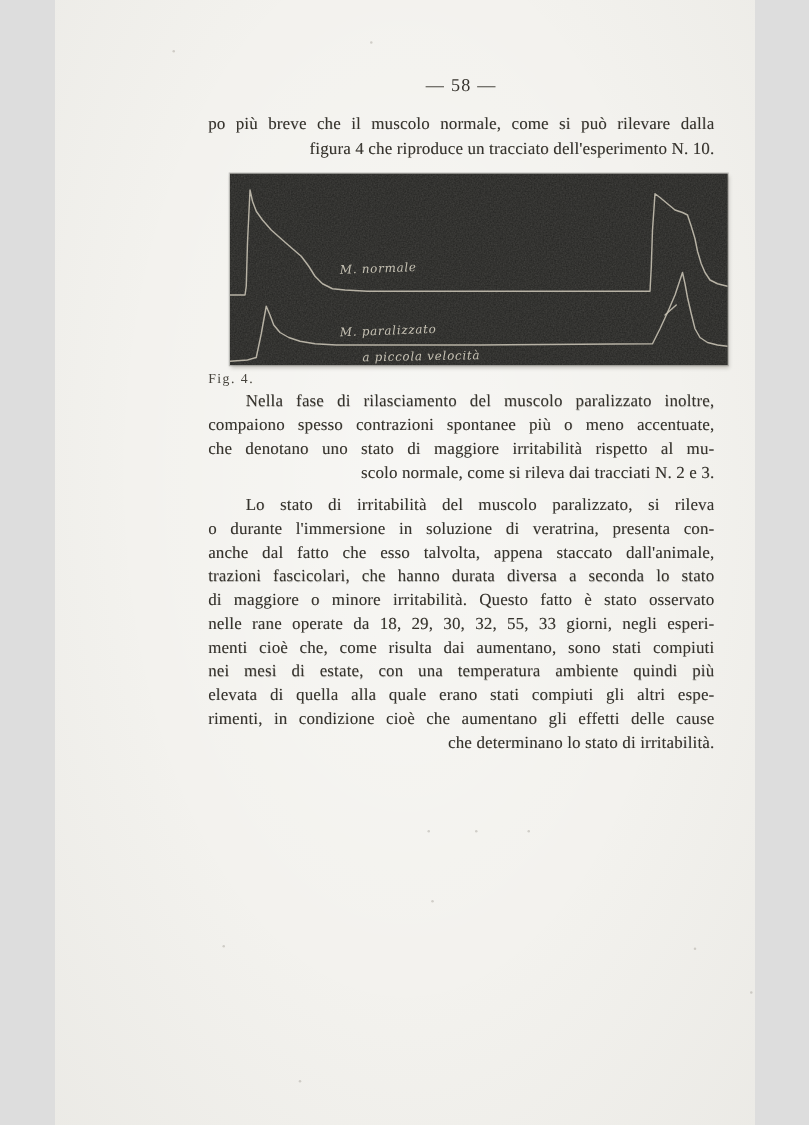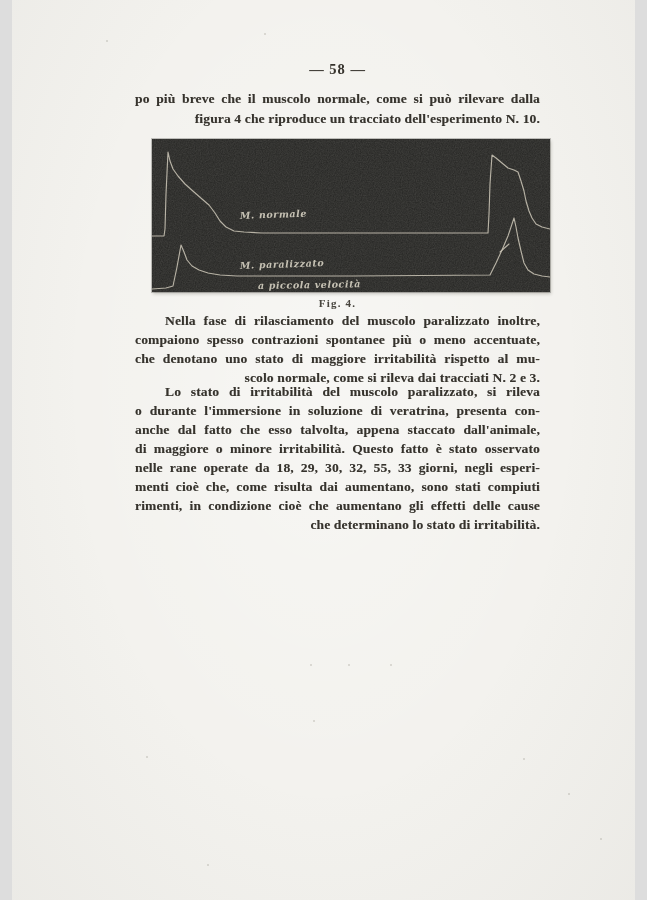--- a/index.html
+++ b/index.html
@@ -1,25 +1,24 @@
 <!DOCTYPE html>
 <html><head>
 <meta charset="utf-8">
 <style>
   html, body { margin: 0; padding: 0; background: #ddd; }
   .page {
     position: relative;
-    width: 623px;
+    width: 560px;
     height: 900px;
     margin: 0 auto;
     background: var(--paper, #f3f2ee);
     overflow: hidden;
     font-family: "Liberation Serif", "DejaVu Serif", serif;
     color: var(--ink, #36332d);
-    font-weight: bold;
   }
   .vignette {
     position: absolute; inset: 0; pointer-events: none;
     background: radial-gradient(ellipse at 50% 42%, rgba(255,255,255,0.35) 0%, rgba(255,255,255,0) 55%, rgba(95,90,80,0.05) 100%);
   }
   .pagenum {
     position: absolute;
     left: 123px; width: 405px; top: 61px;
     text-align: center;
     font-size: 14.5px;
@@ -49,21 +48,21 @@
     width: 398px; height: 153px;
     background: var(--photo, #242422);
     box-shadow: 0 0 0 1px rgba(40,38,34,0.25), 1px 2px 3px rgba(60,55,45,0.25);
   }
   .figure svg { display: block; width: 398px; height: 153px; }
   .trace { fill: none; stroke: var(--trace, #c9c4b5); stroke-width: 1.15; stroke-linejoin: round; stroke-linecap: round; opacity: 0.88; }
   .hand { font-family: "DejaVu Serif", serif; font-style: italic; font-size: 9.5px; letter-spacing: 0.6px; fill: var(--annot, #d6d1c2); opacity: 0.9; }
   .caption {
     position: absolute;
     left: 123px; width: 405px; top: 297px;
-    text-align: center;
+    text-align: left;
     font-size: 11px;
     letter-spacing: 1.2px;
     color: var(--caption, #47443d);
   }
   .speck {
     position: absolute;
     width: 2px; height: 2px; border-radius: 50%;
     background: #8e8a82; opacity: 0.35;
     pointer-events: none;
   }
@@ -81,27 +80,30 @@
       <div class="block intro" style="top: 89px;">
         <div class="line just">po più breve che il muscolo normale, come si può rilevare dalla</div>
         <div class="line">figura 4 che riproduce un tracciato dell'esperimento N. 10.</div>
       </div>
       <div class="block" style="top: 311px;">
         <div class="line just ind">Nella fase di rilasciamento del muscolo paralizzato inoltre,</div>
         <div class="line just">compaiono spesso contrazioni spontanee più o meno accentuate,</div>
         <div class="line just">che denotano uno stato di maggiore irritabilità rispetto al mu-</div>
         <div class="line">scolo normale, come si rileva dai tracciati N. 2 e 3.</div>
       </div>
-      <div class="block" style="top: 382px;">
+      <div class="block" style="top: 394px;">
         <div class="line just ind">Lo stato di irritabilità del muscolo paralizzato, si rileva</div>
         <div class="line just">o durante l'immersione in soluzione di veratrina, presenta con-</div>
         <div class="line just">anche dal fatto che esso talvolta, appena staccato dall'animale,</div>
+        <div class="line just">trazioni fascicolari, che hanno durata diversa a seconda lo stato</div>
         <div class="line just">di maggiore o minore irritabilità. Questo fatto è stato osservato</div>
         <div class="line just">nelle rane operate da 18, 29, 30, 32, 55, 33 giorni, negli esperi-</div>
         <div class="line just">menti cioè che, come risulta dai aumentano, sono stati compiuti</div>
+        <div class="line just">nei mesi di estate, con una temperatura ambiente quindi più</div>
+        <div class="line just">elevata di quella alla quale erano stati compiuti gli altri espe-</div>
         <div class="line just">rimenti, in condizione cioè che aumentano gli effetti delle cause</div>
         <div class="line">che determinano lo stato di irritabilità.</div>
       </div>
     </div>
 
   <div class="figure">
     <svg viewBox="0 0 398 153" xmlns="http://www.w3.org/2000/svg">
       <defs>
         <filter id="grain" x="0" y="0" width="100%" height="100%">
           <feTurbulence type="fractalNoise" baseFrequency="0.85" numOctaves="3" result="n"></feTurbulence>

